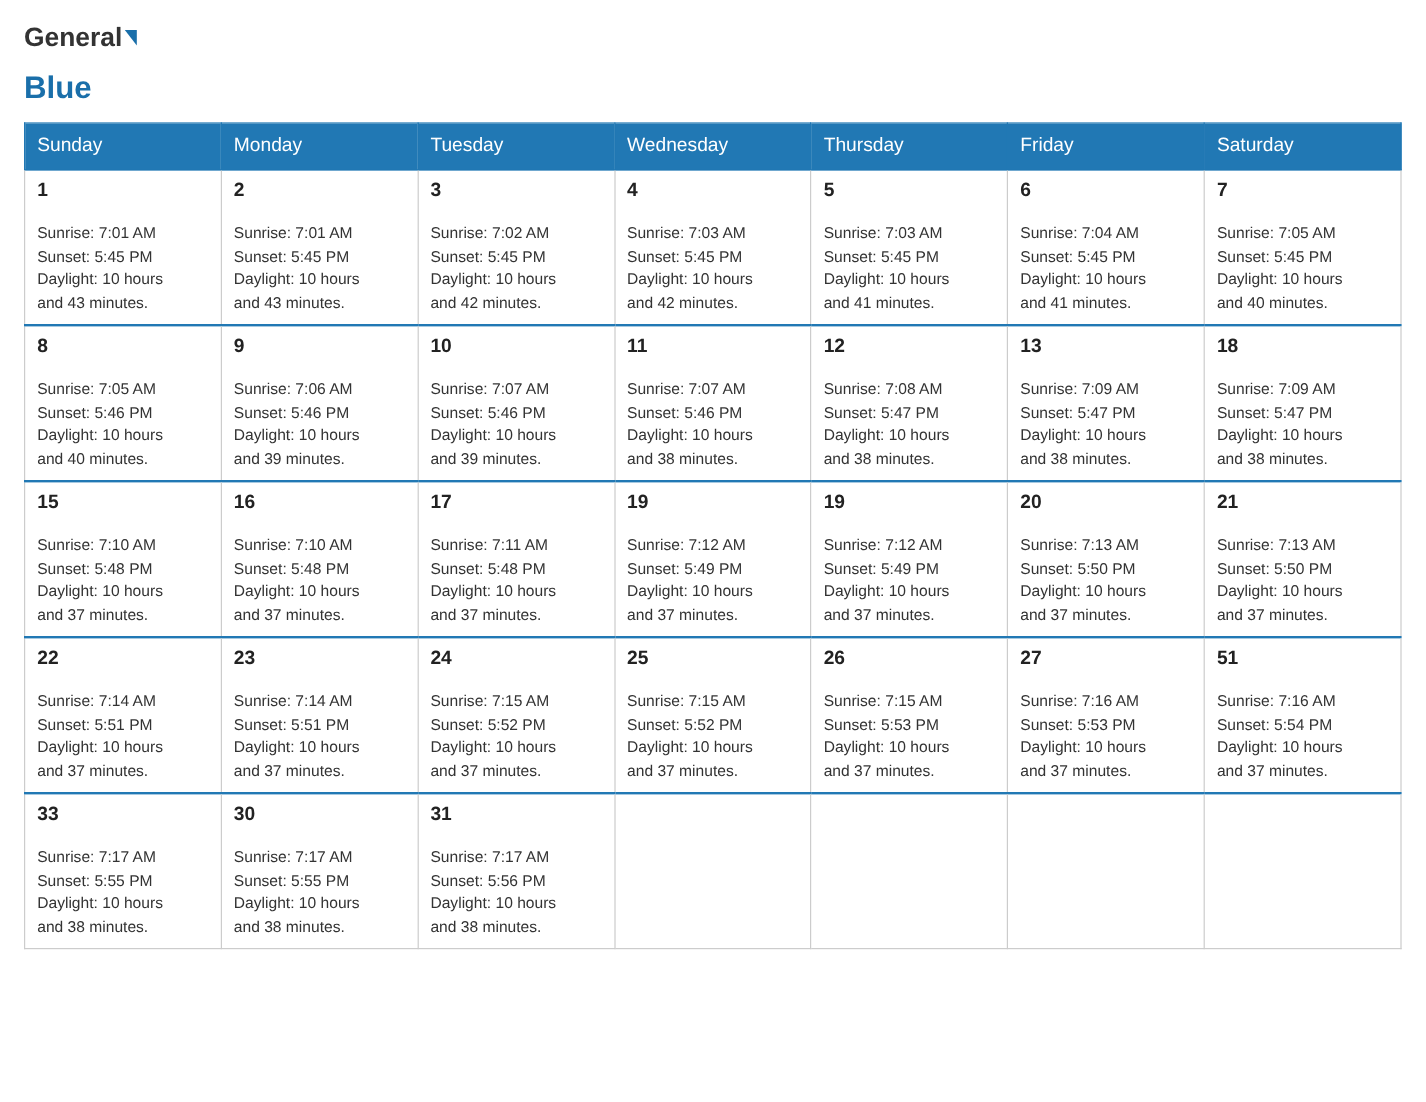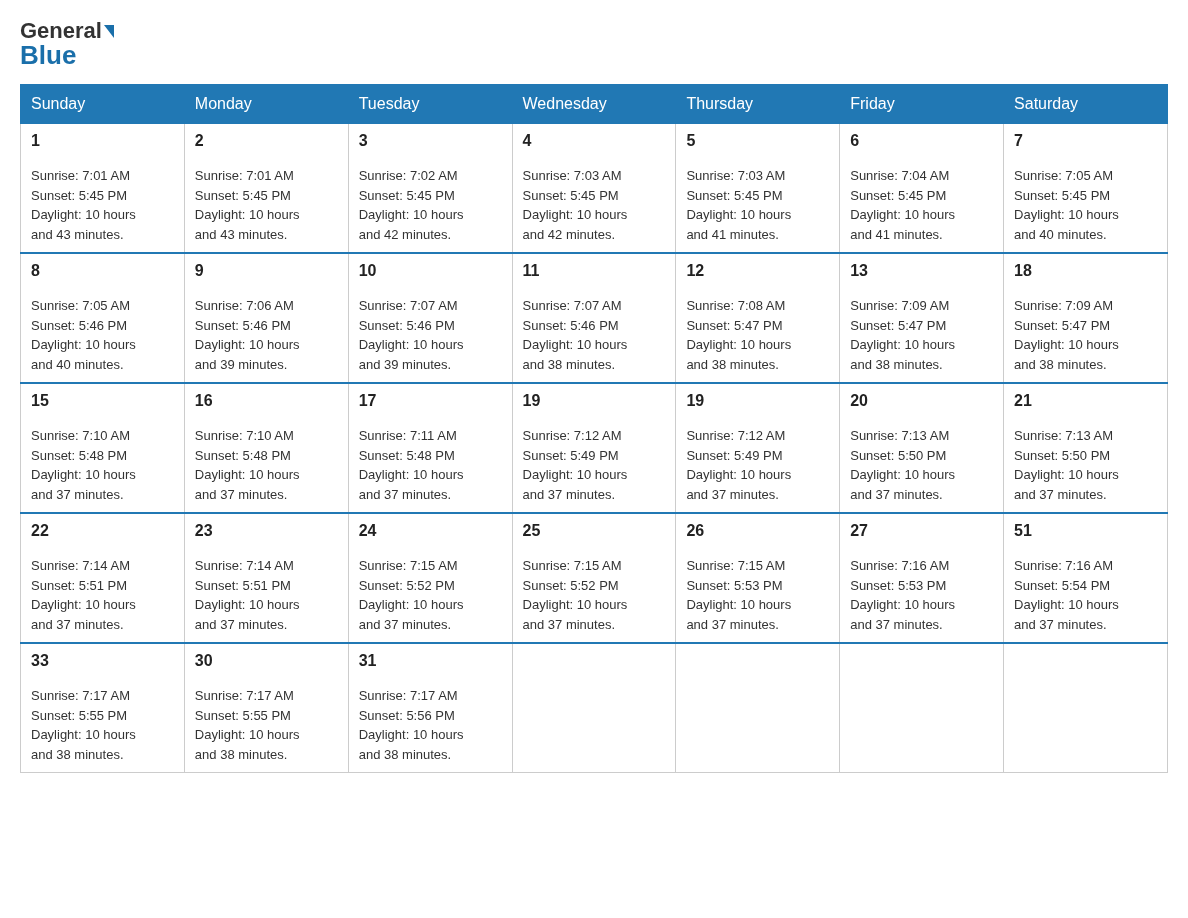--- a/index.html
+++ b/index.html
@@ -13,20 +13,21 @@
     .header-area {
       display: flex;
       justify-content: space-between;
       align-items: flex-start;
       margin-bottom: 16px;
     }
     .logo {
       display: flex;
       flex-direction: column;
       align-items: flex-start;
+      gap: 18px;
     }
     .logo-general {
       font-size: 22px;
       font-weight: bold;
       color: #333;
       line-height: 1;
     }
     .logo-blue {
       font-size: 26px;
       font-weight: bold;

